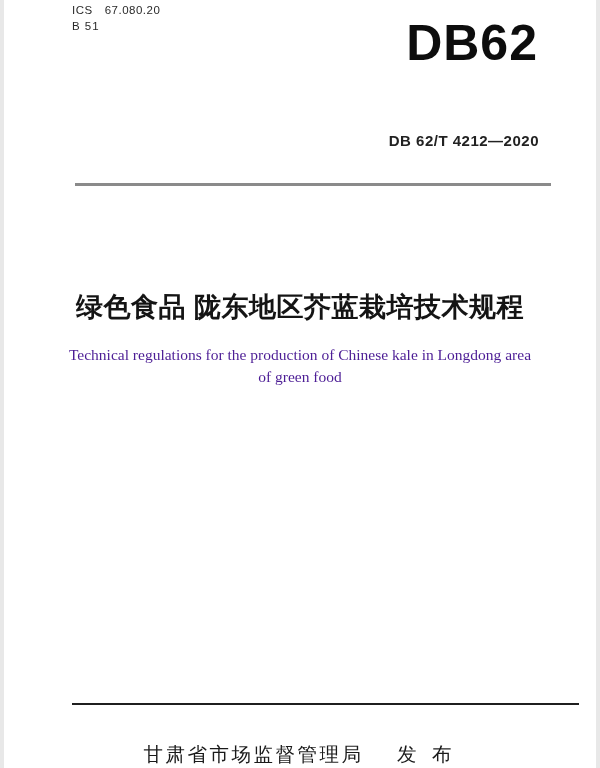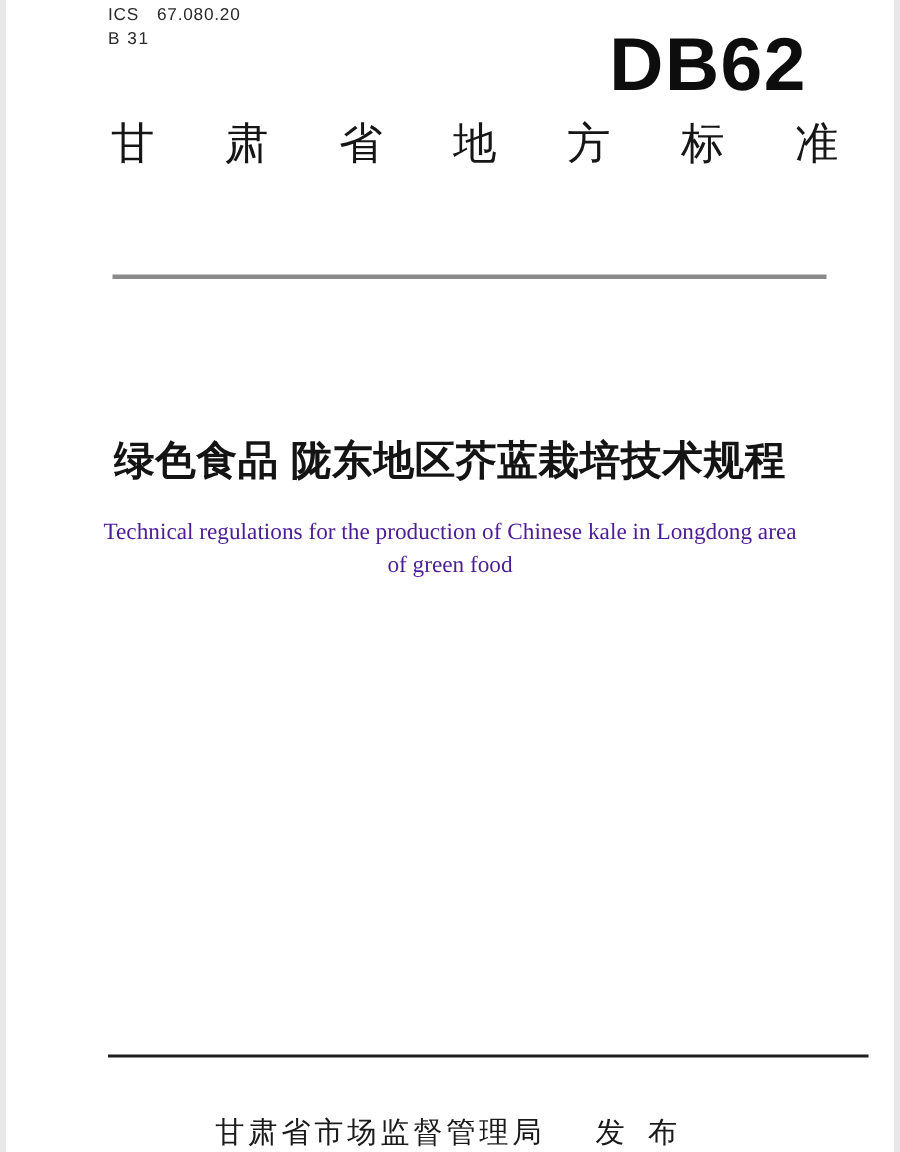--- a/index.html
+++ b/index.html
@@ -116,26 +116,26 @@
 </style>
 </head>
 <body>
 
 <div class="page">
 
   <div class="ics-line">
     <span>ICS</span><span class="ics-code">67.080.20</span>
   </div>
 
-  <div class="class-line">B 31</div>
+  <div class="class-line">B 51</div>
 
   <div class="db-logo">DB62</div>
 
-  <div class="standard-type">甘肃省地方标准</div>
 
+  <div class="doc-number">DB 62/T 4212—2020</div>
 
   <div class="top-rule"></div>
 
   <div class="title-zh">绿色食品 陇东地区芥蓝栽培技术规程</div>
 
   <div class="title-en">
     <div>Technical regulations for the production of Chinese kale in Longdong area</div>
     <div>of green food</div>
   </div>
 

